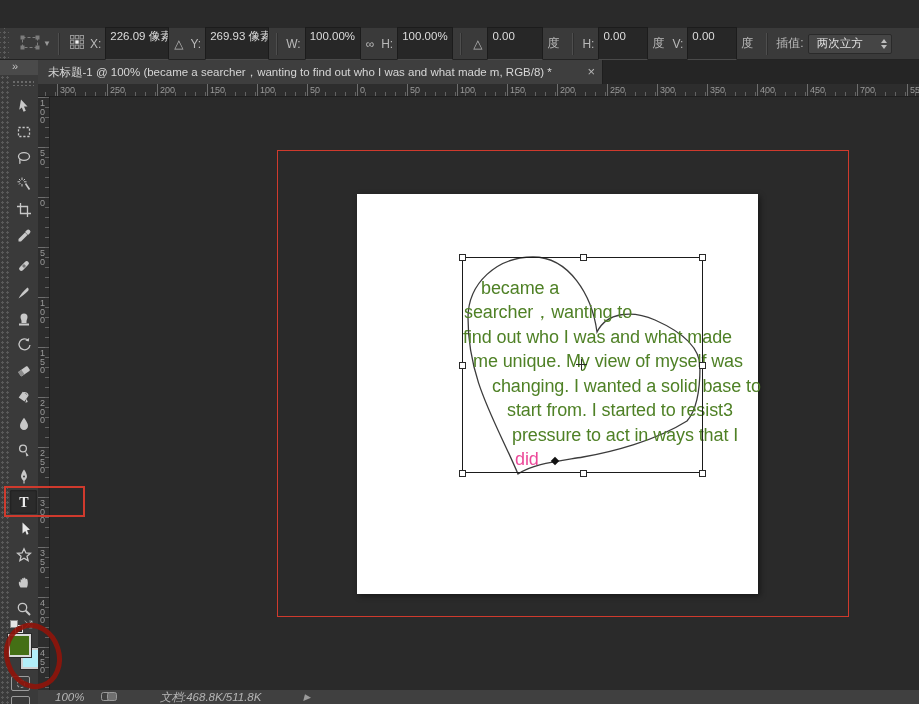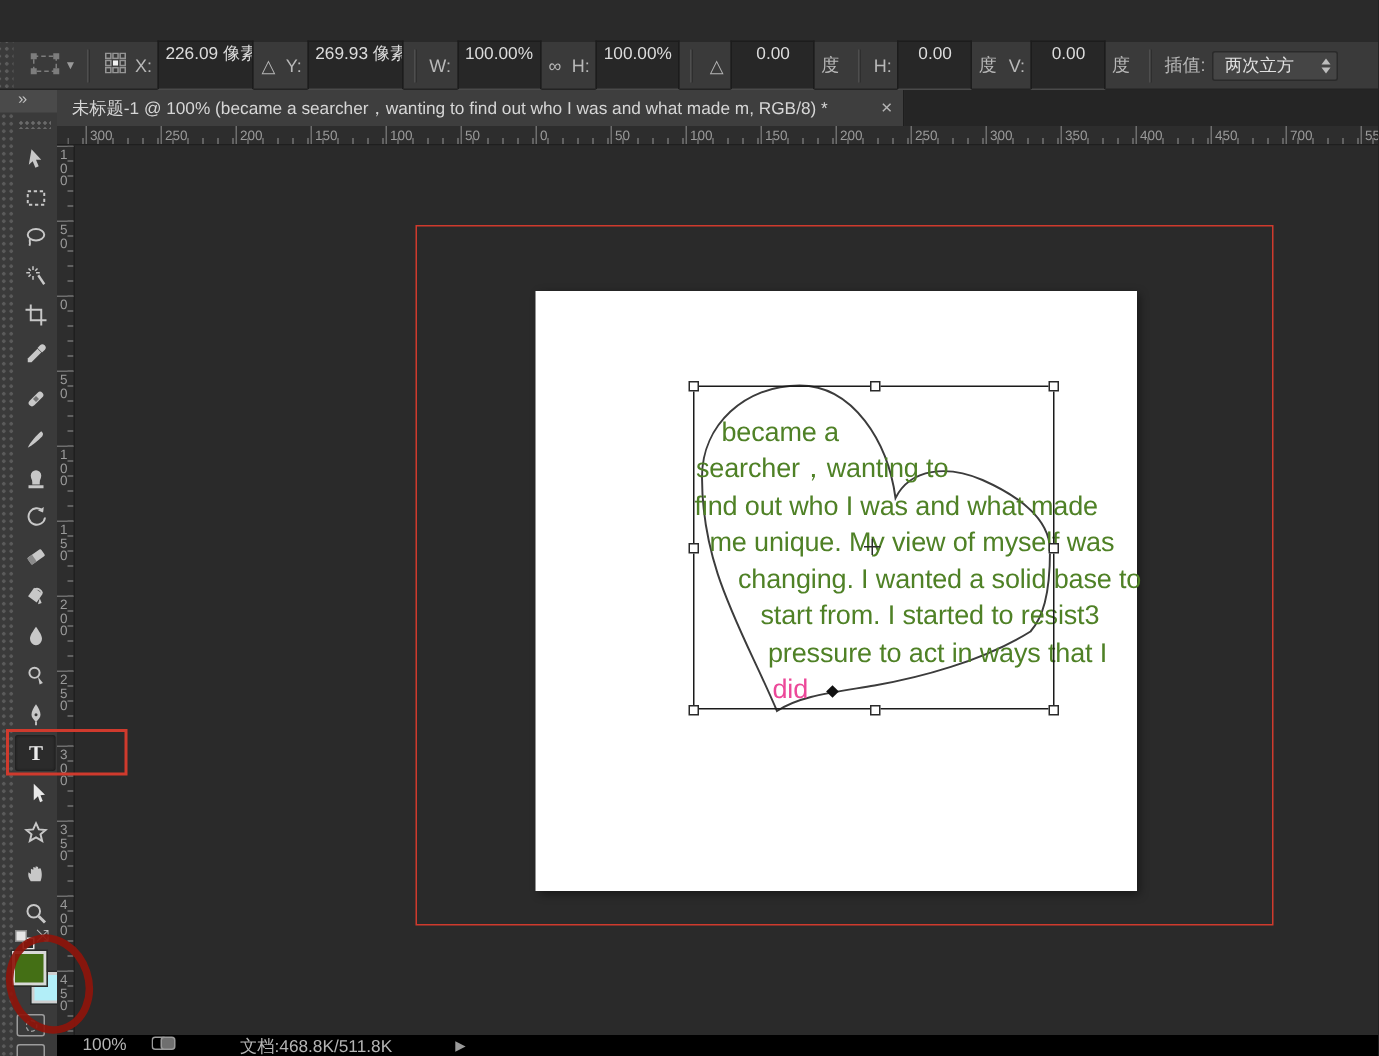--- a/index.html
+++ b/index.html
@@ -29,21 +29,21 @@
   }
   .vgrip { width:9px; height:100%;
     background-image:radial-gradient(circle,#5c5c5c 1px,transparent 1.3px);
     background-size:5px 5px; background-position:2px 2px; }
   .opt-sep { width:1px; height:22px; background:#4e4e4e; margin:0 7px; box-shadow:1px 0 0 #2e2e2e; }
   .lbl { color:#b9b9b9; margin:0 4px 0 2px; }
   .unit { color:#b9b9b9; margin:0 6px 0 4px; }
   .field {
     height:33px; background:#272727; border:1px solid #1c1c1c; border-bottom-color:#4a4a4a;
     color:#dcdcdc; font-size:11.5px; line-height:17px; padding:0 4px;
-    white-space:nowrap; overflow:hidden;text-align:center;
+    white-space:nowrap; overflow:hidden;
   }
   .f64{width:64px;} .f56{width:56px;} .f50{width:50px;}
   .glyph-icon { color:#b5b5b5; font-size:12px; margin:0 5px; }
   .dd-arrow { color:#9a9a9a; font-size:8px; margin-left:2px; }
   .dropdown {
     min-width:84px; height:20px; background:#454545; border:1px solid #2a2a2a;
     border-radius:2px; display:flex; align-items:center; padding:0 4px 0 8px;
     font-size:11.5px; color:#e0e0e0;
   }
   .stepper { margin-left:auto; display:flex; flex-direction:column; gap:2px; padding-left:8px; }
@@ -97,22 +97,22 @@
   .handle { position:absolute; width:7px; height:7px; background:#fff; border:1px solid #2a2a2a; }
   #type-cursor { position:absolute; left:526px; top:262px; width:11px; height:11px; }
   #type-cursor::before { content:""; position:absolute; left:5px; top:0; width:1px; height:11px; background:#2b2b2b; }
   #type-cursor::after { content:""; position:absolute; top:5px; left:0; height:1px; width:11px; background:#2b2b2b; }
   #anchor-diamond { position:absolute; left:502px; top:361px; width:6px; height:6px; background:#111; transform:rotate(45deg); }
   
   #anno-rect { position:absolute; left:227px; top:53px; width:572px; height:467px; border:1px solid #cf3a2d; z-index:40; }
   #anno-toolbox { position:absolute; left:4px; top:486px; width:81px; height:31px; border:2px solid #cf3a2d; z-index:60; }
   #anno-ellipse { position:absolute; left:1px; top:618px; z-index:60; }
   
-  #statusbar { position:absolute; left:38px; top:690px; width:881px; height:14px; background:#000000;
-    display:flex; align-items:center; font-size:11.5px; color:#b5b5b5; }
+  #statusbar { position:absolute; left:38px; top:690px; width:881px; height:14px; background:#404040;
+    display:flex; align-items:center; font-size:11.5px; color:#b5b5b5;font-style:italic; }
   #statusbar .zoom-val { margin-left:17px; width:46px; }
   #statusbar .doc-info { margin-left:42px; }
   .status-arrow { margin-left:42px; color:#9a9a9a; font-size:9px; }
 </style>
 </head>
 <body>
 
 <div id="app">
 
 

